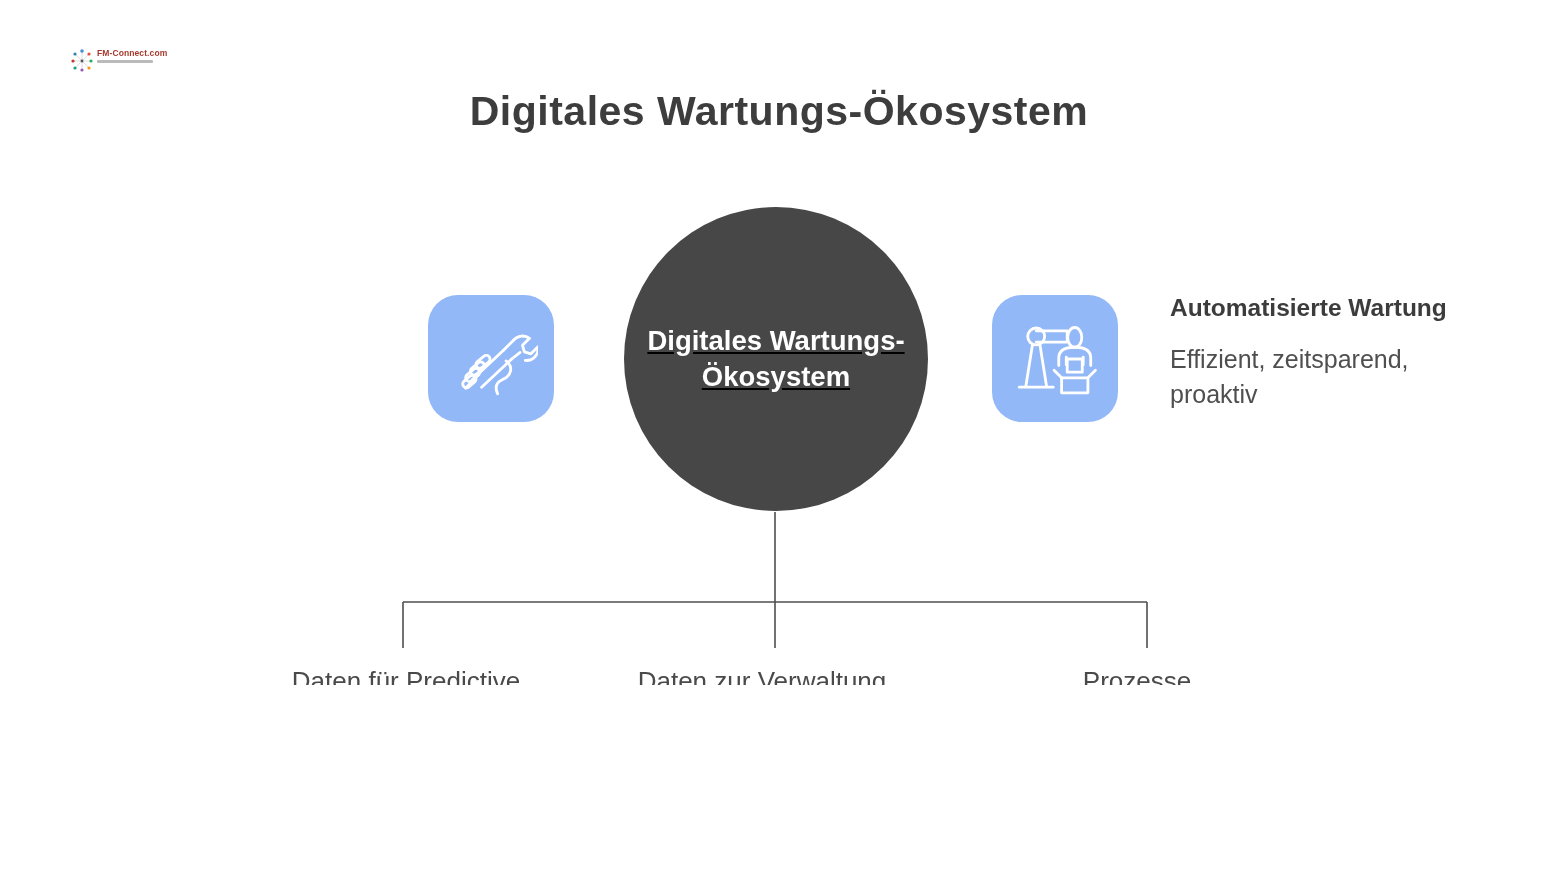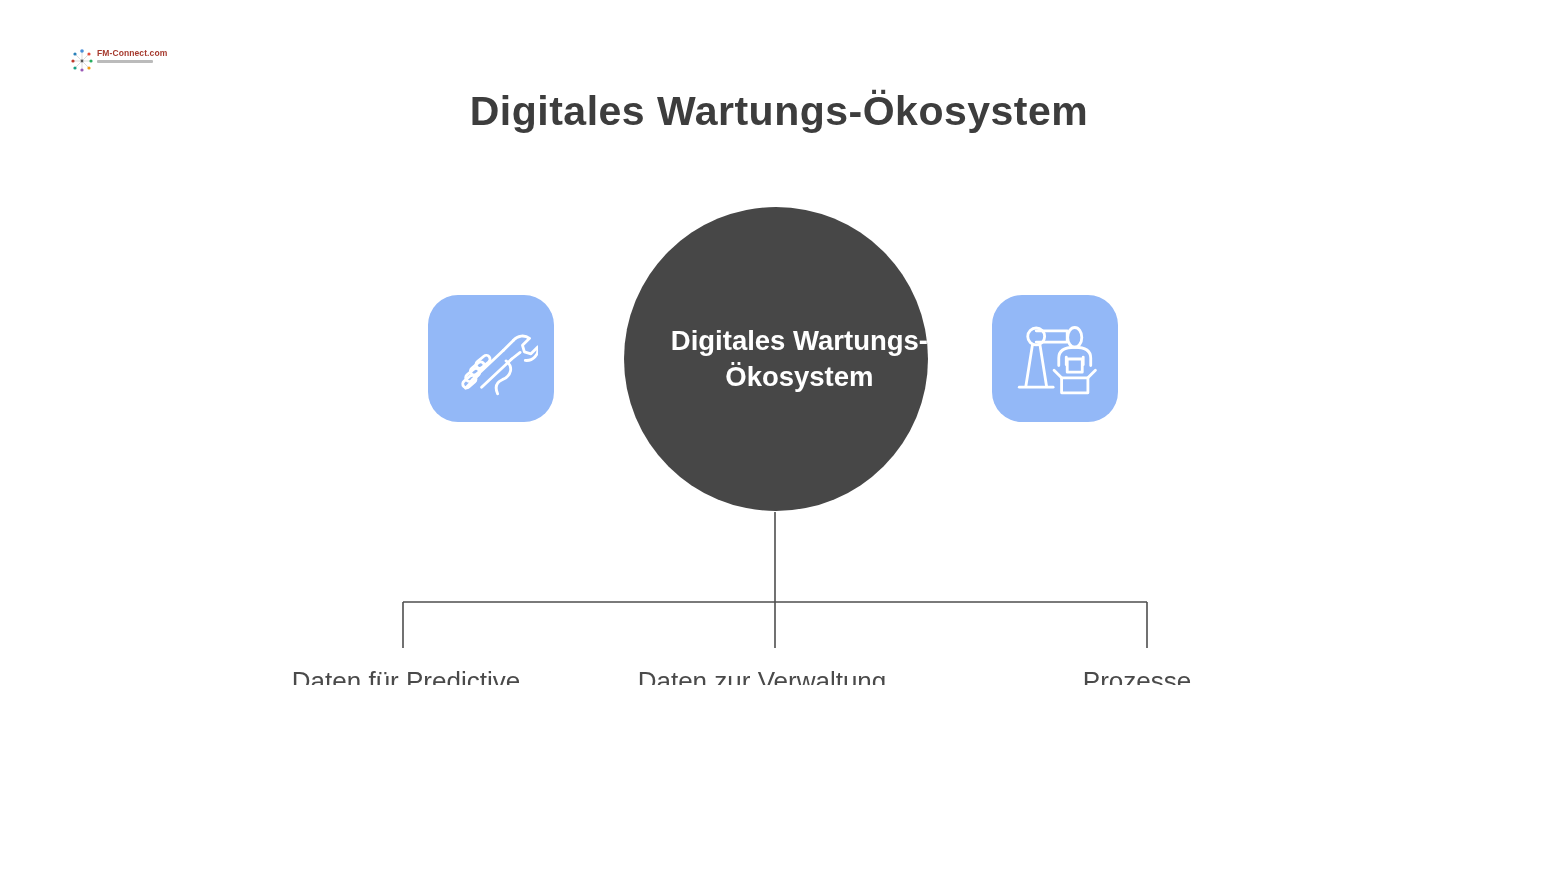--- a/index.html
+++ b/index.html
@@ -9,21 +9,21 @@
     font-family:"Liberation Sans",sans-serif;
   }
   .title{
     position:absolute;left:0;top:88px;width:100%;margin:0;
     text-align:center;font-size:41px;font-weight:700;
     color:var(--title-color,#3d3d3d);letter-spacing:.5px;
   }
   .circle{
     position:absolute;left:624px;top:207px;width:304px;height:304px;
     border-radius:50%;background:var(--circle-fill,#474747);
-    display:flex;align-items:center;justify-content:flex-end;
+    display:flex;align-items:center;justify-content:center;text-decoration:underline;
   }
   .circle-label{
     color:var(--circle-text,#fff);font-weight:700;font-size:27.5px;
     line-height:36px;text-align:center;white-space:pre-line;
   }
   .icon-box{
     position:absolute;width:126px;height:127px;border-radius:30px;
     background:var(--accent-blue,#93b8f7);
     display:flex;align-items:center;justify-content:center;
   }
@@ -133,20 +133,25 @@
 
       <rect x="63" y="50" width="16" height="14"></rect>
 
       <rect x="57" y="70" width="28" height="16"></rect>
       <path d="M57 70 L49 62"></path>
       <path d="M85 70 L93 62"></path>
     </svg>
   </div>
 
 
+  <div class="side-text right-text">
+    <div class="heading">Automatisierte Wartung</div>
+    <div class="desc">Effizient, zeitsparend,
+proaktiv</div>
+  </div>
 
   <div class="branch-label" style="left:406px">Daten für Predictive
 Maintenance liefern</div>
   <div class="branch-label" style="left:762px">Daten zur Verwaltung
 zentralisieren</div>
   <div class="branch-label" style="left:1137px">Prozesse
 automatisieren,
 Berichte erstellen</div>
 
 </div>

